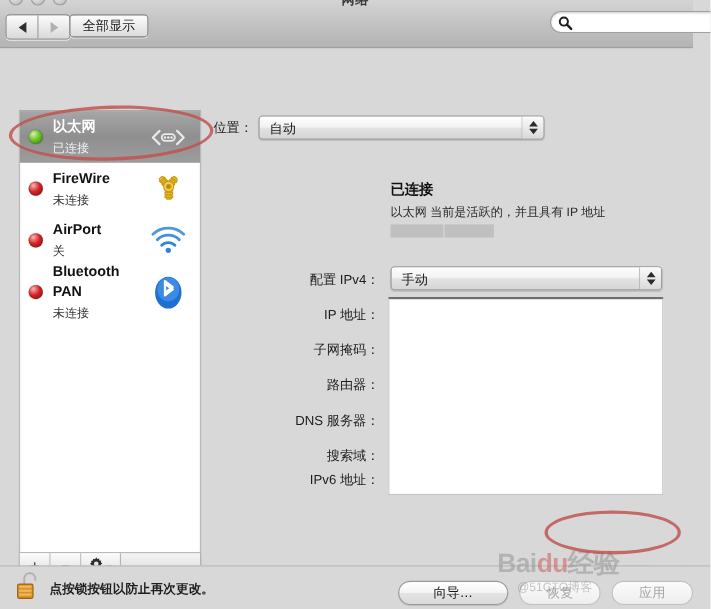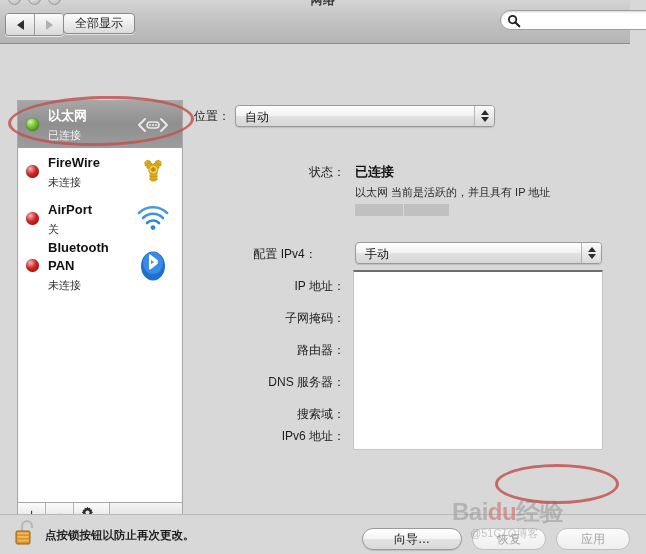--- a/index.html
+++ b/index.html
@@ -246,21 +246,21 @@
 
   
   .field-label {
     position: absolute;
     font-size: 12px;
     color: #1c1c1c;
     text-align: right;
     width: 120px;
   }
   #lbl-status { left: 225px; top: 120px; }
-  #lbl-ipv4   { left: 225px; top: 202px; text-align: center; }
+  #lbl-ipv4   { left: 225px; top: 202px; }
   #lbl-ip     { left: 225px; top: 234px; }
   #lbl-mask   { left: 225px; top: 266px; }
   #lbl-router { left: 225px; top: 298px; }
   #lbl-dns    { left: 225px; top: 330px; }
   #lbl-search { left: 225px; top: 362px; }
   #lbl-ipv6   { left: 225px; top: 384px; }
 
   .status-value {
     position: absolute;
     left: 355px; top: 119px;
@@ -529,21 +529,20 @@
           <svg width="13" height="13" viewBox="0 0 16 16">
             <path fill="#2b2b2b" d="M8 0.8l1.1 1.9 2.1-0.6 0.3 2.2 2.2 0.3-0.6 2.1 1.9 1.1-1.9 1.1 0.6 2.1-2.2 0.3-0.3 2.2-2.1-0.6L8 15.2l-1.1-1.9-2.1 0.6-0.3-2.2-2.2-0.3 0.6-2.1L0.8 8l1.9-1.1-0.6-2.1 2.2-0.3 0.3-2.2 2.1 0.6z"></path>
             <circle cx="8" cy="8" r="2.6" fill="#e4e4e4"></circle>
           </svg>
         </span>
         <span class="gear-caret"></span>
       </div>
       <div class="tb-rest"></div>
     </div>
 
-    <div class="field-label" id="lbl-status">状态：</div>
     <div class="status-value">已连接</div>
     <div class="status-desc">以太网 当前是活跃的，并且具有 IP 地址</div>
     <div class="redact" id="redact-a"></div>
     <div class="redact" id="redact-b"></div>
 
     <div class="field-label" id="lbl-ipv4">配置 IPv4：</div>
     <div class="popup" id="ipv4-popup">
       <span class="pval">手动</span>
       <span class="arrows">
         <span class="ar-up"></span>

